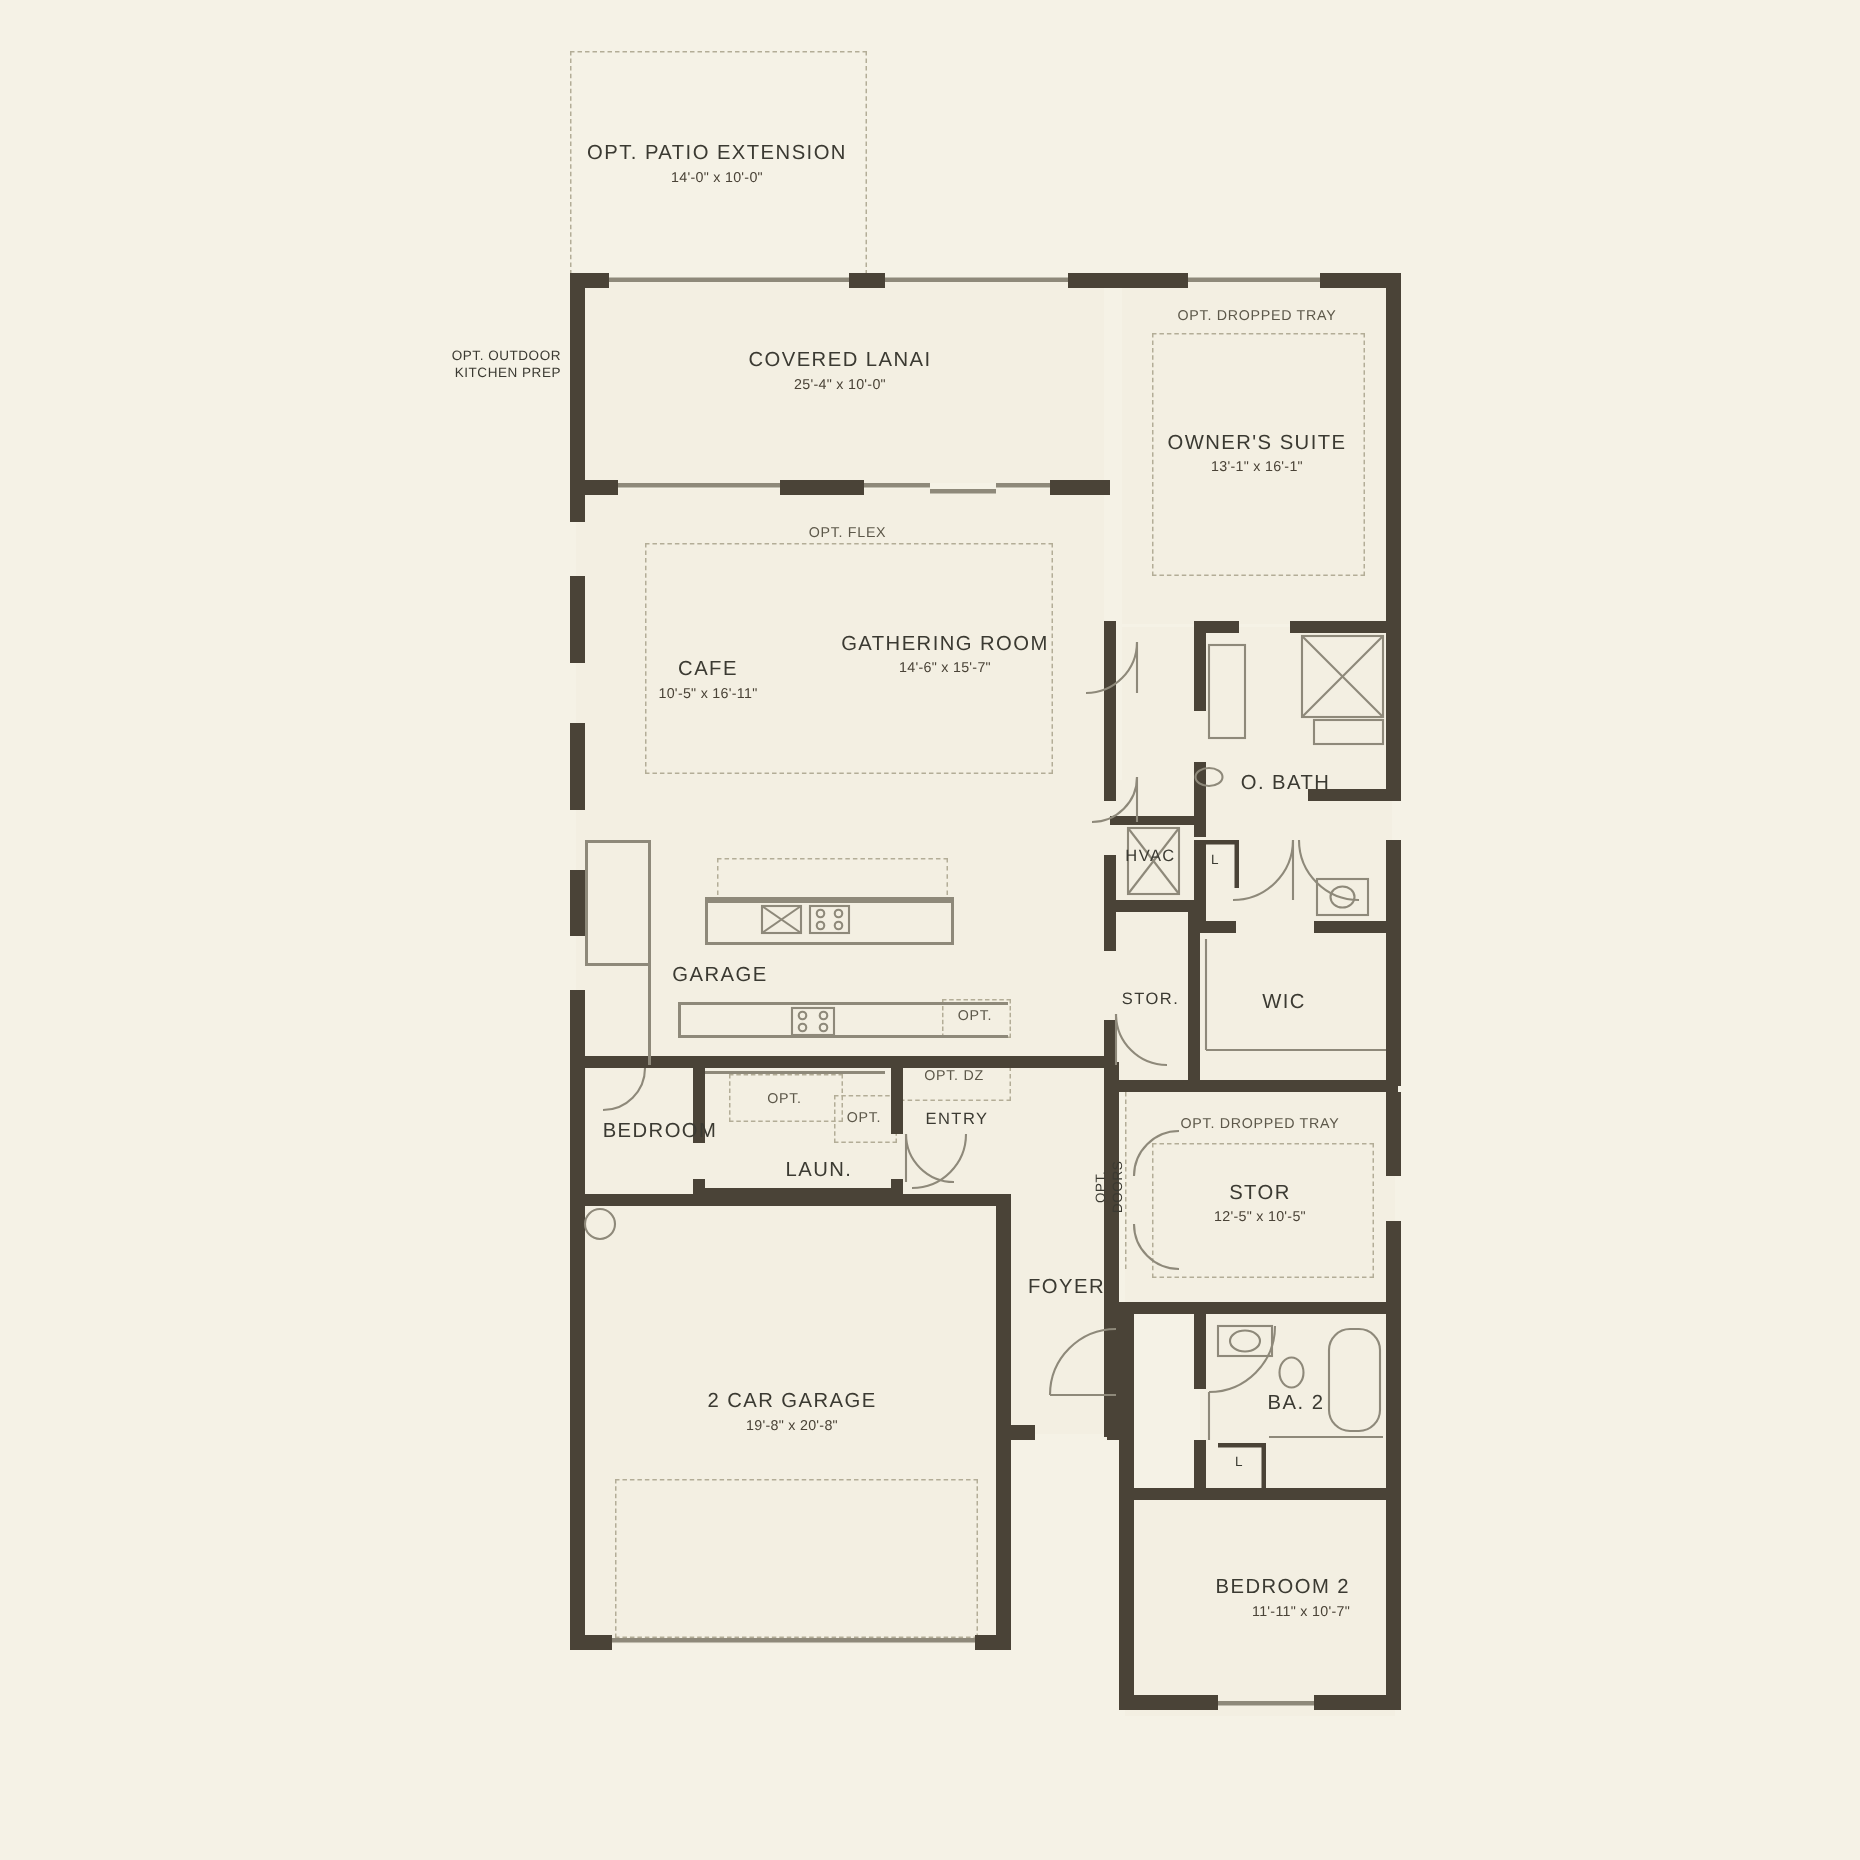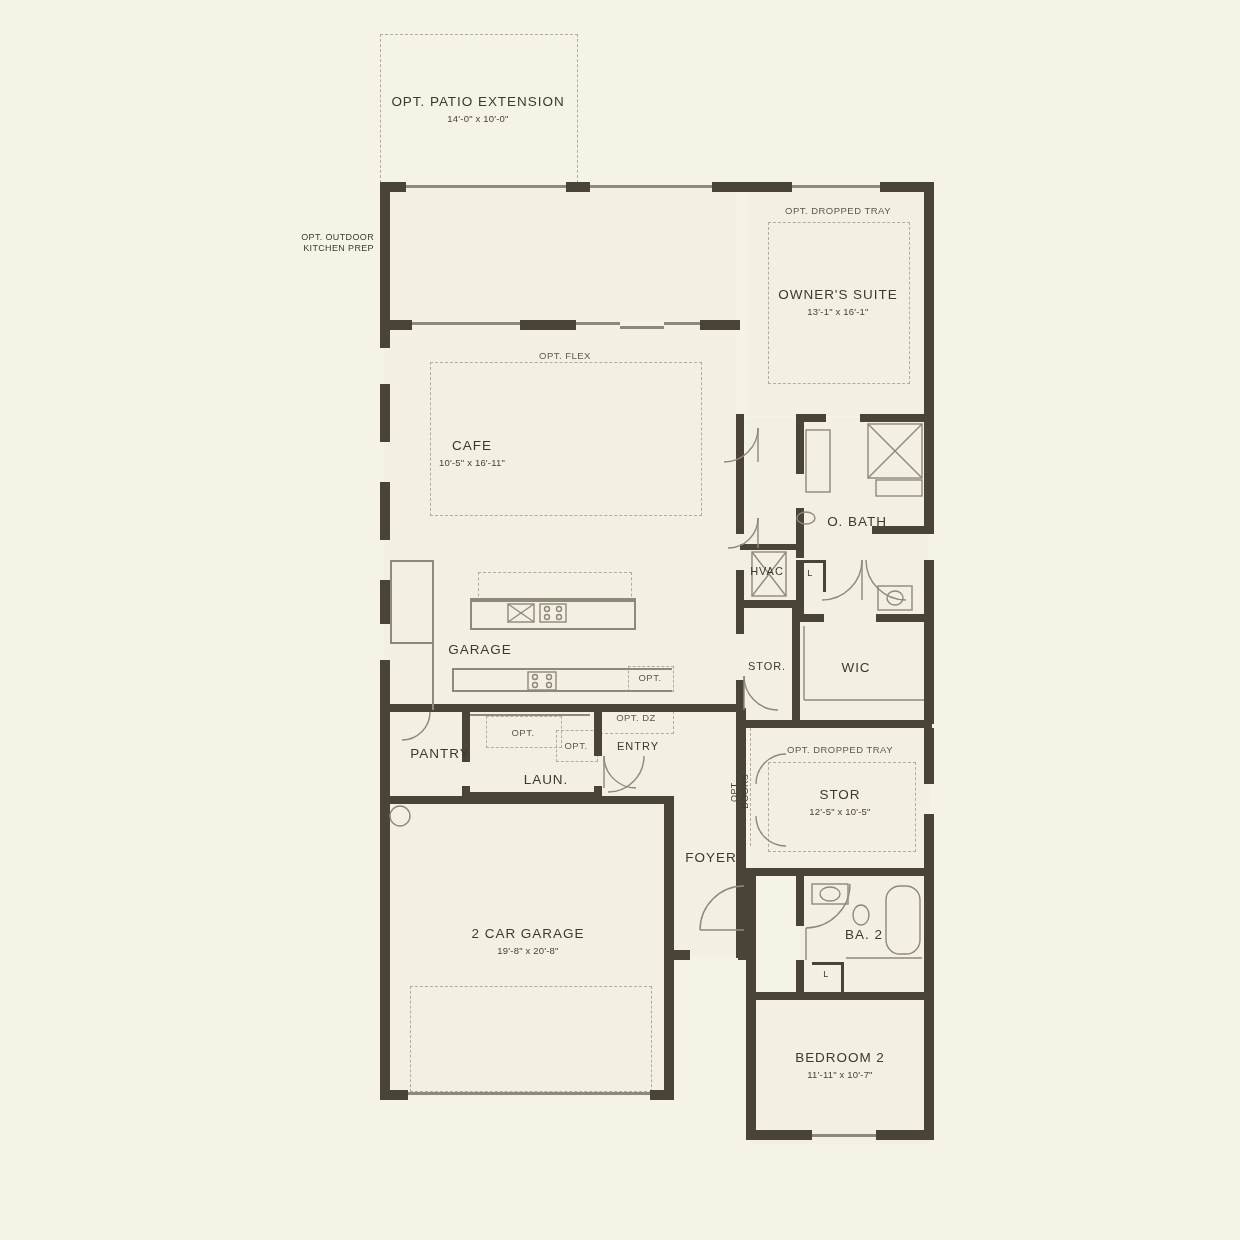--- a/index.html
+++ b/index.html
@@ -276,51 +276,59 @@
       <line x1="804" y1="700" x2="924" y2="700"></line>
       <line x1="804" y1="626" x2="804" y2="700"></line>
     </g>
   </svg>
 
   <div class="label" style="left:378px; top:94px; width:200px;">
     <span class="name">OPT. PATIO EXTENSION</span>
     <span class="dim">14'-0" x 10'-0"</span>
   </div>
 
+  <div class="label" style="left:460px; top:232px; width:200px;">
+    <span class="name">COVERED LANAI</span>
+    <span class="dim">25'-4" x 10'-0"</span>
+  </div>
 
   <div class="label xs" style="left:278px; top:232px; width:96px; text-align:right;">
     <span class="name">OPT. OUTDOOR</span>
     <span class="name">KITCHEN PREP</span>
   </div>
 
   <div class="label opt" style="left:758px; top:205px; width:160px;">
     <span class="name">OPT. DROPPED TRAY</span>
   </div>
 
   <div class="label" style="left:758px; top:287px; width:160px;">
     <span class="name">OWNER'S SUITE</span>
     <span class="dim">13'-1" x 16'-1"</span>
   </div>
 
   <div class="label opt" style="left:495px; top:350px; width:140px;">
     <span class="name">OPT. FLEX</span>
   </div>
 
+  <div class="label" style="left:530px; top:421px; width:200px;">
+    <span class="name">GATHERING ROOM</span>
+    <span class="dim">14'-6" x 15'-7"</span>
+  </div>
 
   <div class="label" style="left:410px; top:438px; width:124px;">
     <span class="name">CAFE</span>
     <span class="dim">10'-5" x 16'-11"</span>
   </div>
 
   <div class="label" style="left:426px; top:642px; width:108px;">
     <span class="name">GARAGE</span>
   </div>
 
   <div class="label" style="left:394px; top:746px; width:92px;">
-    <span class="name">PANTRY</span>
+    <span class="name">BEDROOM</span>
   </div>
 
   <div class="label" style="left:500px; top:772px; width:92px;">
     <span class="name">LAUN.</span>
   </div>
 
   <div class="label sm" style="left:600px; top:740px; width:76px;">
     <span class="name">ENTRY</span>
   </div>
 
@@ -355,21 +363,21 @@
 
   <div class="label" style="left:780px; top:787px; width:120px;">
     <span class="name">STOR</span>
     <span class="dim">12'-5" x 10'-5"</span>
   </div>
 
   <div class="label" style="left:824px; top:927px; width:80px;">
     <span class="name">BA. 2</span>
   </div>
 
-  <div class="label" style="left:780px; top:1050px; width:120px;">
+  <div class="label" style="left:780px; top:1050px; width:120px;text-align:right;">
     <span class="name">BEDROOM 2</span>
     <span class="dim">11'-11" x 10'-7"</span>
   </div>
 
   <div class="label opt" style="left:488px; top:727px; width:70px;">
     <span class="name">OPT.</span>
   </div>
   <div class="label opt" style="left:552px; top:740px; width:48px;">
     <span class="name">OPT.</span>
   </div>

